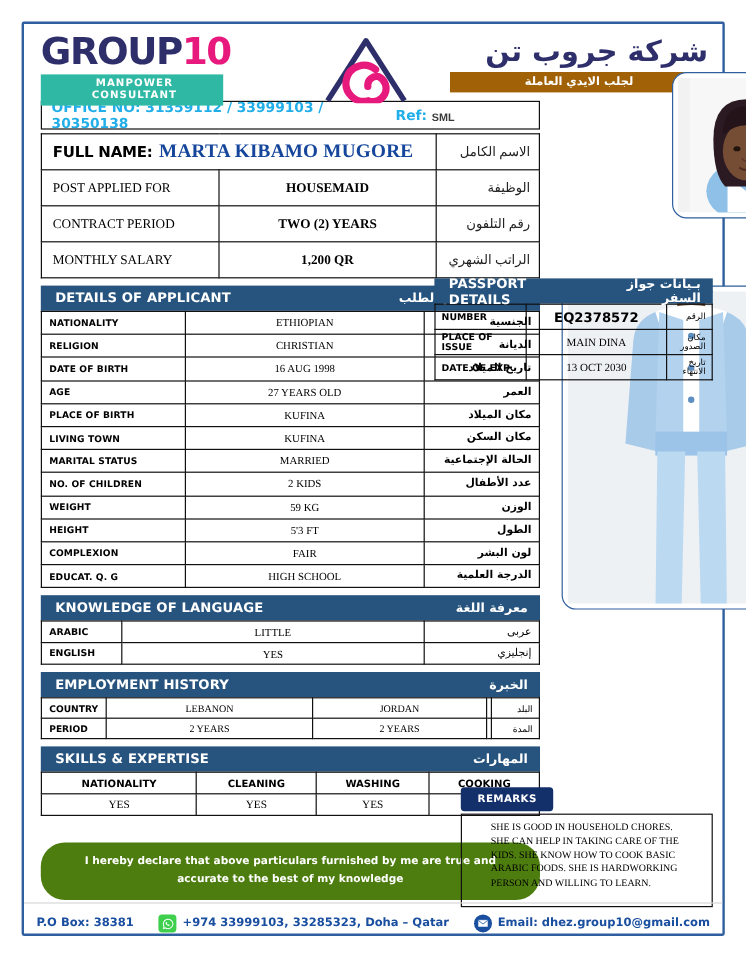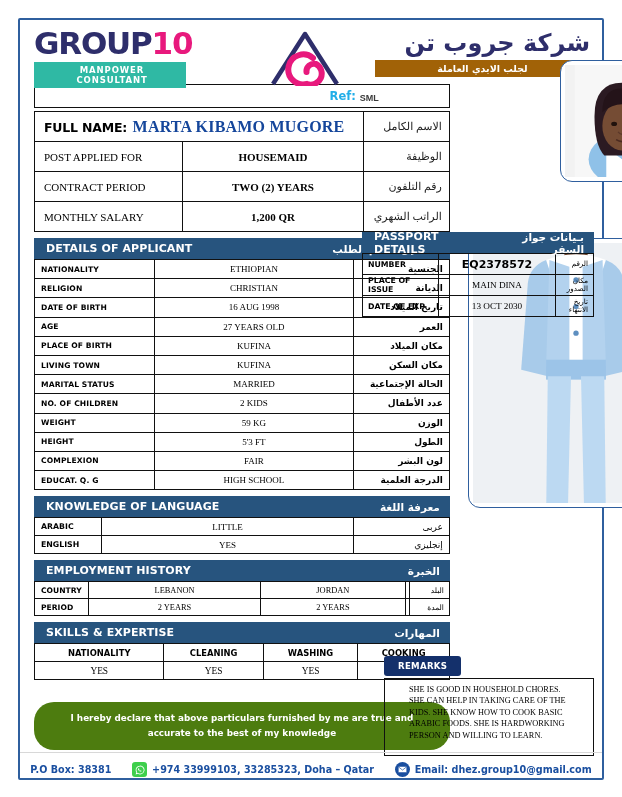--- a/index.html
+++ b/index.html
@@ -282,20 +282,21 @@
       <div class="ar-title">شركة جروب تن</div>
       <div class="ar-sub">لجلب الايدي العاملة</div>
     </div>
   </div>
 
   <div class="body-grid">
 
     <div class="col-left">
 
       <div class="office-row">
+        <span class="office-no">OFFICE NO: 31359112 / 33999103 / 30350138</span>
         <span class="ref-wrap">
           <span class="ref-label">Ref:</span>
           <span class="ref-val">SML</span>
         </span>
       </div>
 
       <table class="t-top">
         <tbody>
             <tr class="fullname-row">
           <td colspan="2" style="padding-left:9px;">

